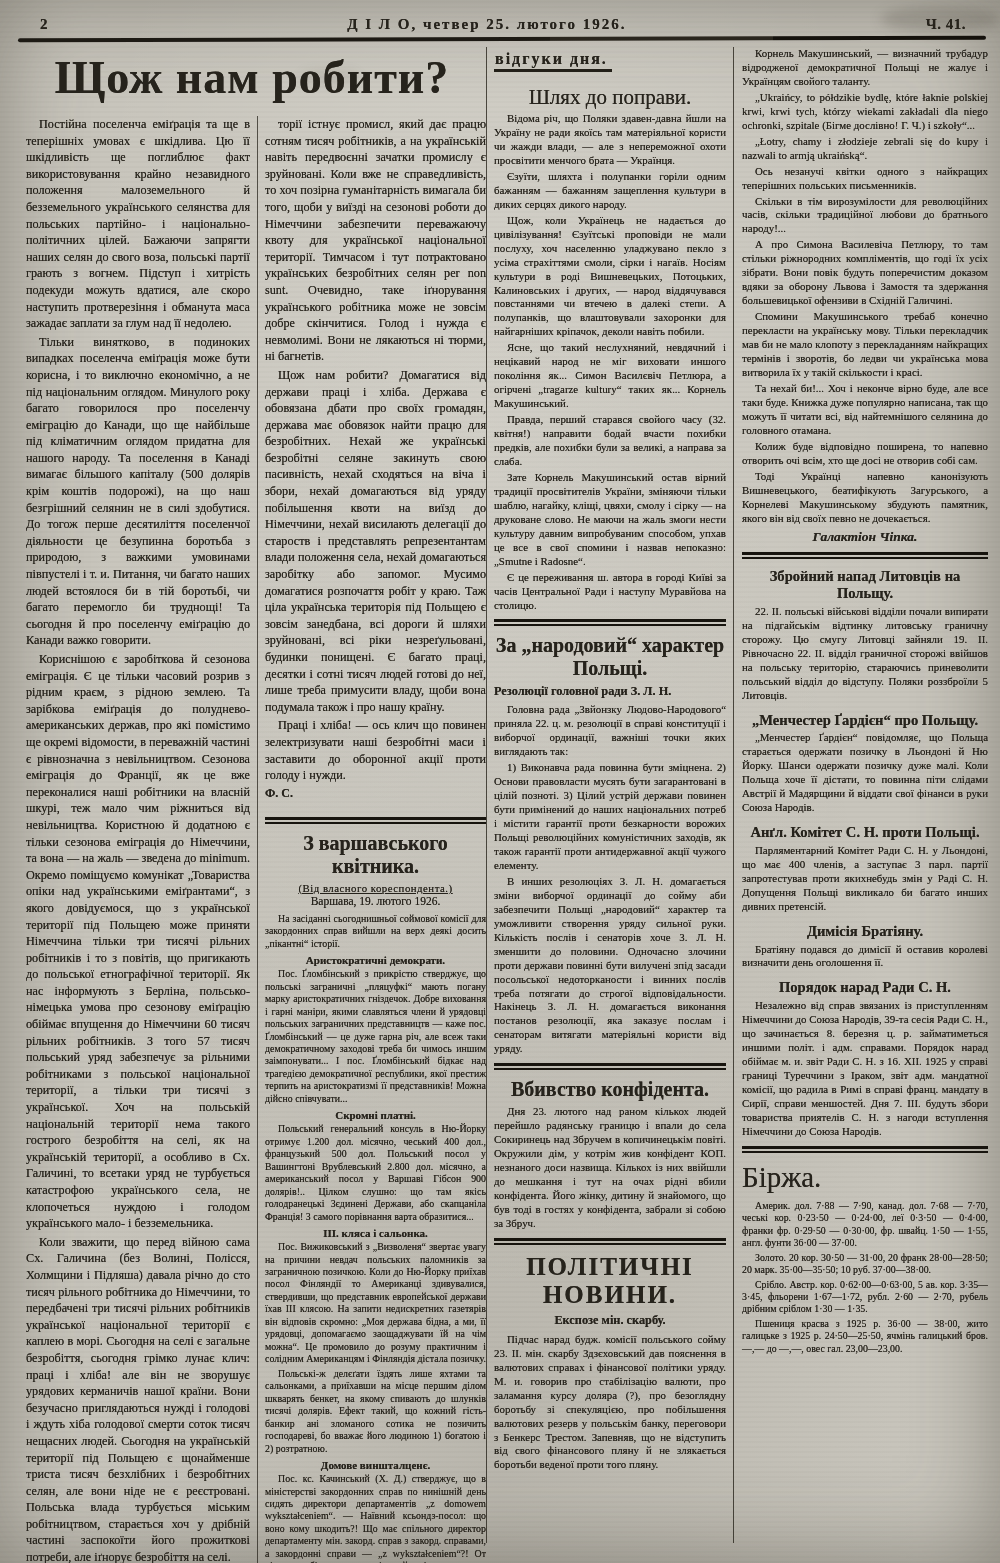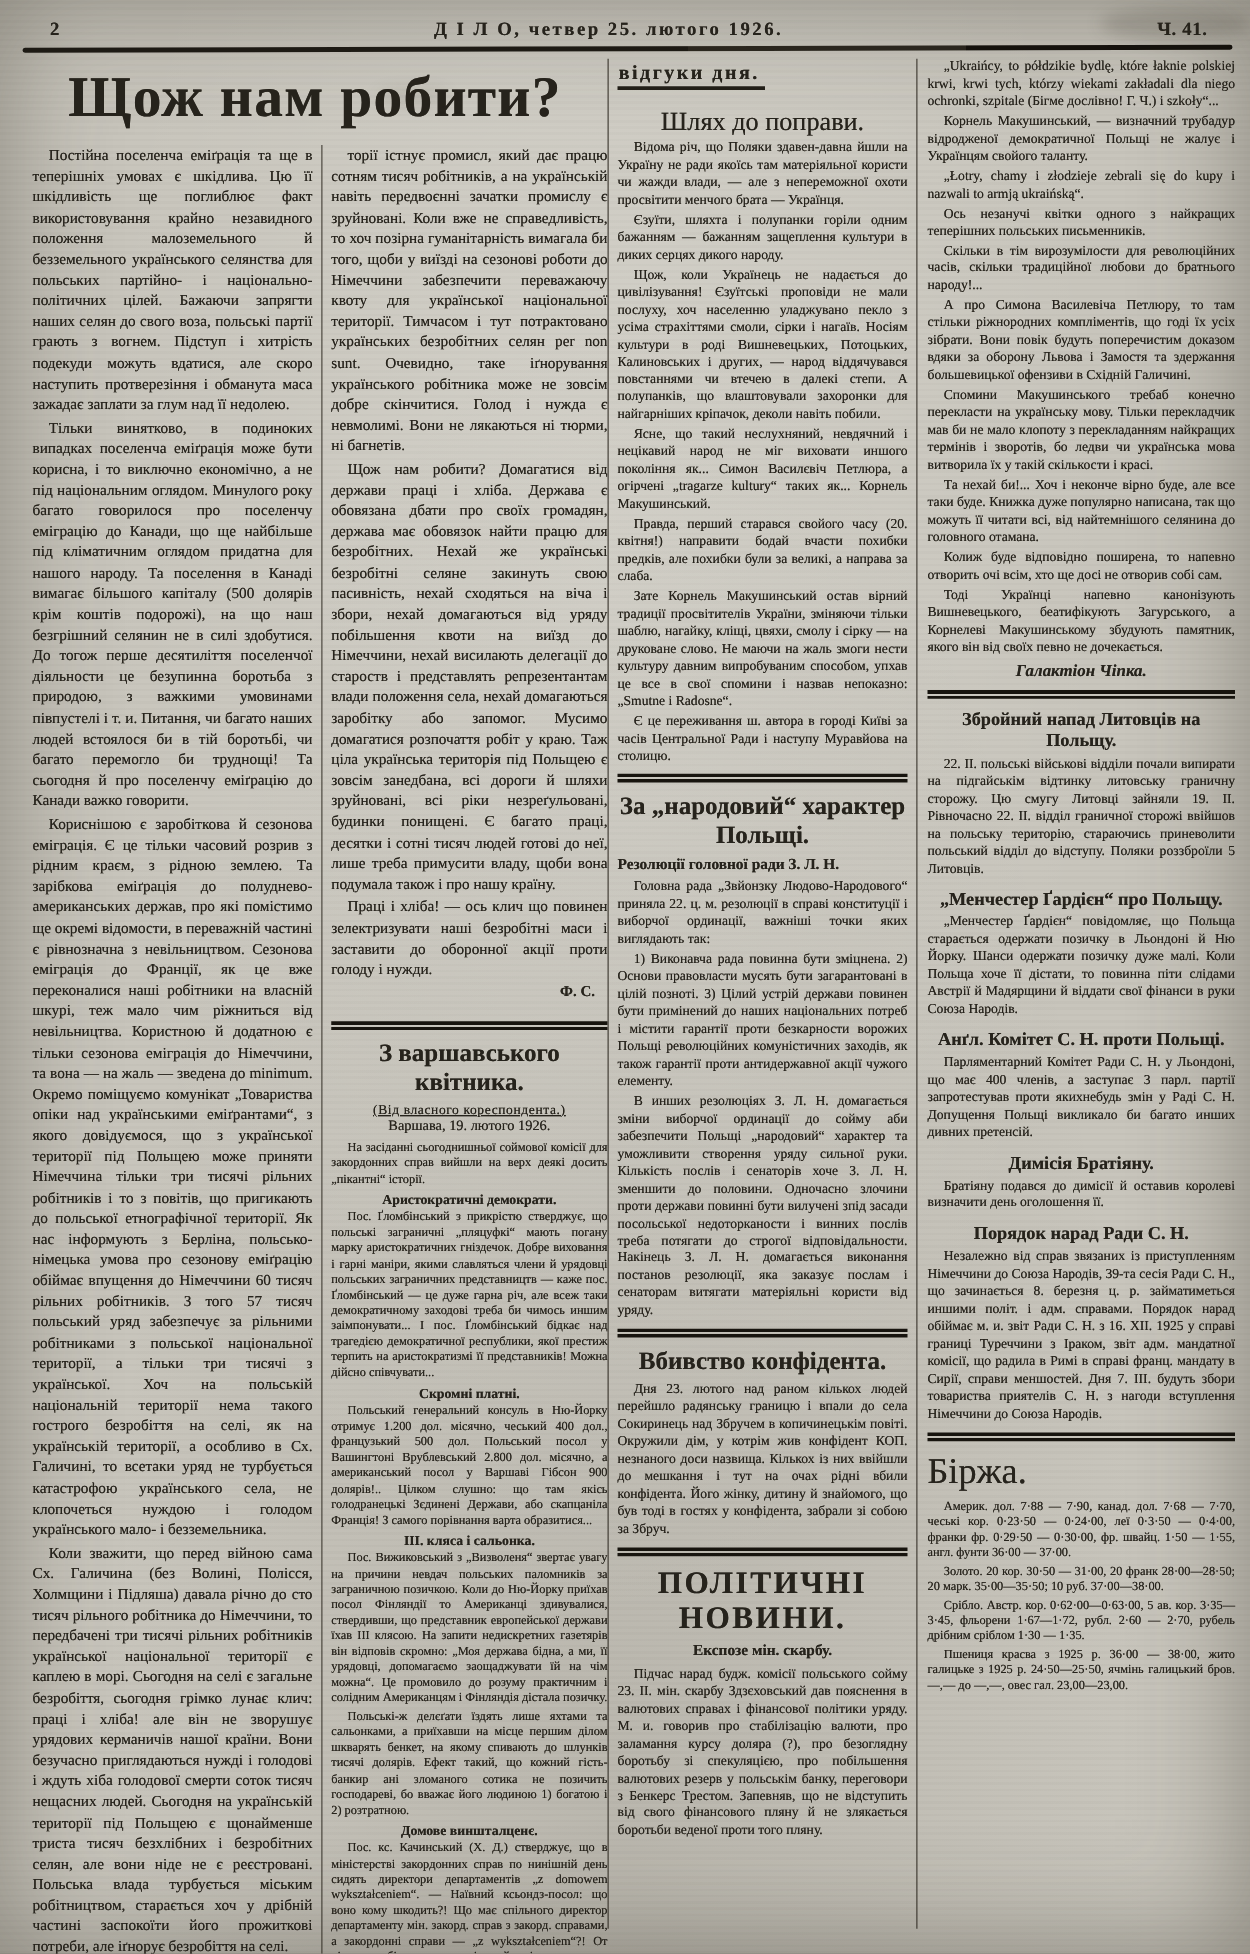--- a/index.html
+++ b/index.html
@@ -39,21 +39,21 @@
   .h-news{font-size:25px;font-weight:bold;text-align:center;letter-spacing:2px;margin:8px 0 4px;}
   .h-birzha{font-size:29px;font-weight:normal;text-align:left;margin:8px 0 6px;}
   .h-sm{font-size:14.6px;font-weight:bold;text-align:center;margin:9px 0 3px;line-height:1.15;}
   .subhead{font-size:12.3px;font-weight:bold;text-align:center;margin:2px 0 5px;}
   .subhead-l{font-size:12.3px;font-weight:bold;text-align:left;margin:4px 0 4px;}
   .feuil-head{font-size:11px;font-weight:bold;text-align:center;margin:4px 0 2px;}
   .dateline{font-size:11.5px;text-align:center;margin:0 0 6px;}
   .subtitle{font-size:10.8px;text-align:center;margin:0 0 1px;letter-spacing:.5px;text-decoration:underline;}
   .kicker{font-size:16px;font-weight:bold;letter-spacing:2px;border-bottom:3px solid #221f18;
     display:inline-block;padding:1px 4px 1px 1px;margin:2px 0 4px;}
-  .sig{text-align:right;font-weight:bold;font-size:12px;margin:2px 10px 16px 0;text-indent:0;}
+  .sig{font-weight:bold;font-size:12px;margin:2px 10px 16px 0;text-indent:0;}
   .sig-it{text-align:center;font-style:italic;font-size:13.5px;font-weight:bold;margin:4px 0 6px;text-indent:0;}
   .bar{height:7px;margin:7px 0 6px;background:linear-gradient(to bottom,#17140e 0 3px,rgba(0,0,0,0) 3px 4.6px,#17140e 4.6px 7px);}
   .smudge{position:absolute;border-radius:50%;background:rgba(45,40,30,.18);filter:blur(6px);}
 </style>
 </head>
 <body>
 
 <div class="page ink">
 
   <div class="masthead">
@@ -113,21 +113,21 @@
     </div>
 
     <div class="c3">
       <div>
         <span class="kicker">відгуки дня.</span>
         <div class="h-md">Шлях до поправи.</div>
         <p class="b2">Відома річ, що Поляки здавен-давна йшли на Україну не ради якоїсь там матеріяльної користи чи жажди влади, — але з непереможної охоти просвітити менчого брата — Українця.</p>
         <p class="b2">Єзуїти, шляхта і полупанки горіли одним бажанням — бажанням защеплення культури в диких серцях дикого народу.</p>
         <p class="b2">Щож, коли Українець не надається до цивілізування! Єзуїтські проповіди не мали послуху, хоч населенню уладжувано пекло з усіма страхіттями смоли, сірки і нагаїв. Носіям культури в роді Вишневецьких, Потоцьких, Калиновських і других, — народ віддячувався повстаннями чи втечею в далекі степи. А полупанків, що влаштовували захоронки для найгарніших кріпачок, деколи навіть побили.</p>
         <p class="b2">Ясне, що такий неслухняний, невдячний і нецікавий народ не міг виховати иншого покоління як... Симон Василєвіч Петлюра, а огірчені „tragarze kultury“ таких як... Корнель Макушинський.</p>
-        <p class="b2">Правда, перший старався свойого часу (20. квітня!) направити бодай вчасти похибки предків, але похибки були за великі, а направа за слаба.</p>
+        <p class="b2">Правда, перший старався свойого часу (32. квітня!) направити бодай вчасти похибки предків, але похибки були за великі, а направа за слаба.</p>
         <p class="b2">Зате Корнель Макушинський остав вірний традиції просвітителів України, зміняючи тільки шаблю, нагайку, кліщі, цвяхи, смолу і сірку — на друковане слово. Не маючи на жаль змоги нести культуру давним випробуваним способом, упхав це все в свої спомини і назвав непоказно: „Smutne i Radosne“.</p>
         <p class="b2">Є це переживання ш. автора в городі Київі за часів Центральної Ради і наступу Муравйова на столицю.</p>
       </div>
 
       <div class="bar"></div>
 
       <div>
         <div class="h-md2">За „народовий“ характер Польщі.</div>
         <div class="subhead-l">Резолюції головної ради З. Л. Н.</div>
         <p class="b2">Головна рада „Звйонзку Людово-Народового“ приняла 22. ц. м. резолюції в справі конституції і виборчої ординації, важніші точки яких виглядають так:</p>
@@ -146,22 +146,22 @@
 
       <div>
         <div class="h-news">ПОЛІТИЧНІ НОВИНИ.</div>
         <div class="subhead">Експозе мін. скарбу.</div>
         <p class="b2">Підчас нарад будж. комісії польського сойму 23. ІІ. мін. скарбу Здзєховський дав пояснення в валютових справах і фінансової політики уряду. М. и. говорив про стабілізацію валюти, про заламання курсу доляра (?), про безоглядну боротьбу зі спекуляцією, про побільшення валютових резерв у польськім банку, переговори з Бенкерс Трестом. Запевняв, що не відступить від свого фінансового пляну й не злякається боротьби веденої проти того пляну.</p>
       </div>
     </div>
 
     <div class="c4">
       <div>
+        <p class="b2">Корнель Макушинський, — визначний трубадур відродженої демократичної Польщі не жалує і Українцям свойого таланту.</p>
         <p class="b2">„Ukraińcy, to półdzikie bydlę, które łaknie polskiej krwi, krwi tych, którzy wiekami zakładali dla niego ochronki, szpitale (Бігме дослівно! Г. Ч.) i szkoły“...</p>
-        <p class="b2">Корнель Макушинський, — визначний трубадур відродженої демократичної Польщі не жалує і Українцям свойого таланту.</p>
         <p class="b2">„Łotry, chamy i złodzieje zebrali się do kupy i nazwali to armją ukraińską“.</p>
         <p class="b2">Ось незанучі квітки одного з найкращих теперішних польських письменників.</p>
         <p class="b2">Скільки в тім вирозумілости для революційних часів, скільки традиційної любови до братнього народу!...</p>
         <p class="b2">А про Симона Василевіча Петлюру, то там стільки ріжнородних компліментів, що годі їх усіх зібрати. Вони повік будуть поперечистим доказом вдяки за оборону Львова і Замостя та здержання большевицької офензиви в Східній Галичині.</p>
         <p class="b2">Спомини Макушинського требаб конечно перекласти на українську мову. Тільки перекладчик мав би не мало клопоту з перекладанням найкращих термінів і зворотів, бо ледви чи українська мова витворила їх у такій скількости і красі.</p>
         <p class="b2">Та нехай би!... Хоч і неконче вірно буде, але все таки буде. Книжка дуже популярно написана, так що можуть її читати всі, від найтемнішого селянина до головного отамана.</p>
         <p class="b2">Колиж буде відповідно поширена, то напевно отворить очі всім, хто ще досі не отворив собі сам.</p>
         <p class="b2">Тоді Українці напевно канонізують Вишневецького, беатифікують Загурського, а Корнелеві Макушинському збудують памятник, якого він від своїх певно не дочекається.</p>
         <p class="sig-it">Галактіон Чіпка.</p>
       </div>

